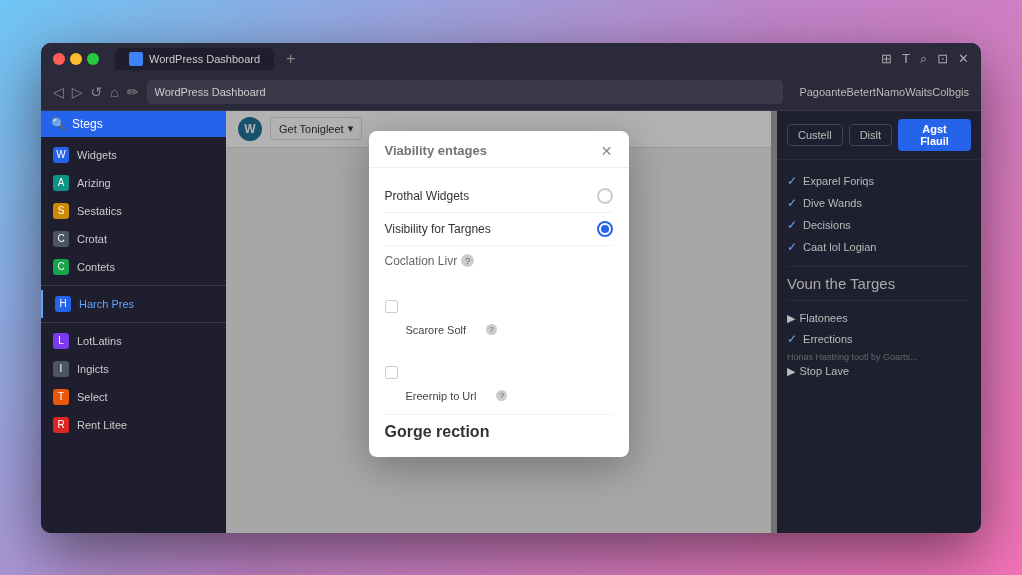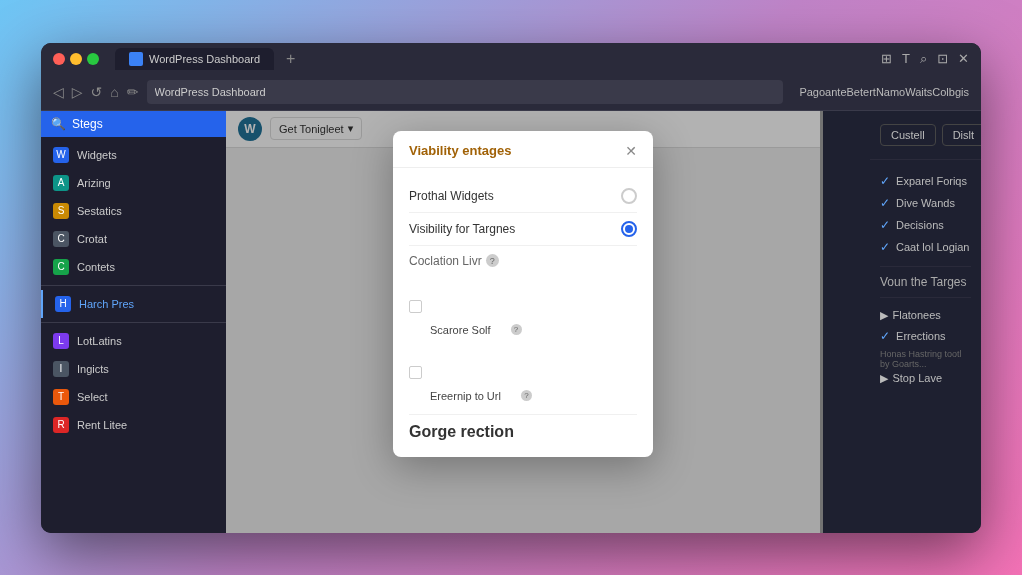--- a/index.html
+++ b/index.html
@@ -309,21 +309,21 @@
     .modal-header {
       padding: 12px 16px 8px;
       display: flex;
       align-items: center;
       justify-content: space-between;
       border-bottom: 1px solid #eee;
     }
     .modal-title {
       font-size: 13px;
       font-weight: 600;
-      color: #a16207;
+      color: #737373;
     }
     .modal-close {
       color: #888;
       cursor: pointer;
       font-size: 14px;
     }
 
     .modal-body {
       padding: 12px 16px;
     }
@@ -395,27 +395,26 @@
       padding: 8px 0 4px;
     }
     .modal-footer-title {
       font-size: 16px;
       color: #333;
       font-weight: 700;
     }
 
     
     .right-panel {
-      width: 161px;
+      width: 210px;
       background: #1e2030;
       flex-shrink: 0;
       display: flex;
       flex-direction: column;
-      border-left: 3px solid #737373;
-      padding-left: 47px;
+      border-left: 6px solid #737373;
     }
 
     .right-panel-header {
       padding: 8px 10px;
       display: flex;
       align-items: center;
       gap: 6px;
       border-bottom: 1px solid #2a2a3a;
     }
 
@@ -463,21 +462,21 @@
       font-size: 12px;
     }
 
     .rp-divider {
       height: 1px;
       background: #2a2a3a;
       margin: 8px 0;
     }
 
     .rp-subsection-title {
-      font-size: 12px;
+      font-size: 15px;
       color: #aaa;
       margin-bottom: 6px;
     }
 
     .rp-select-row {
       display: flex;
       align-items: center;
       gap: 6px;
       margin-top: 4px;
     }

